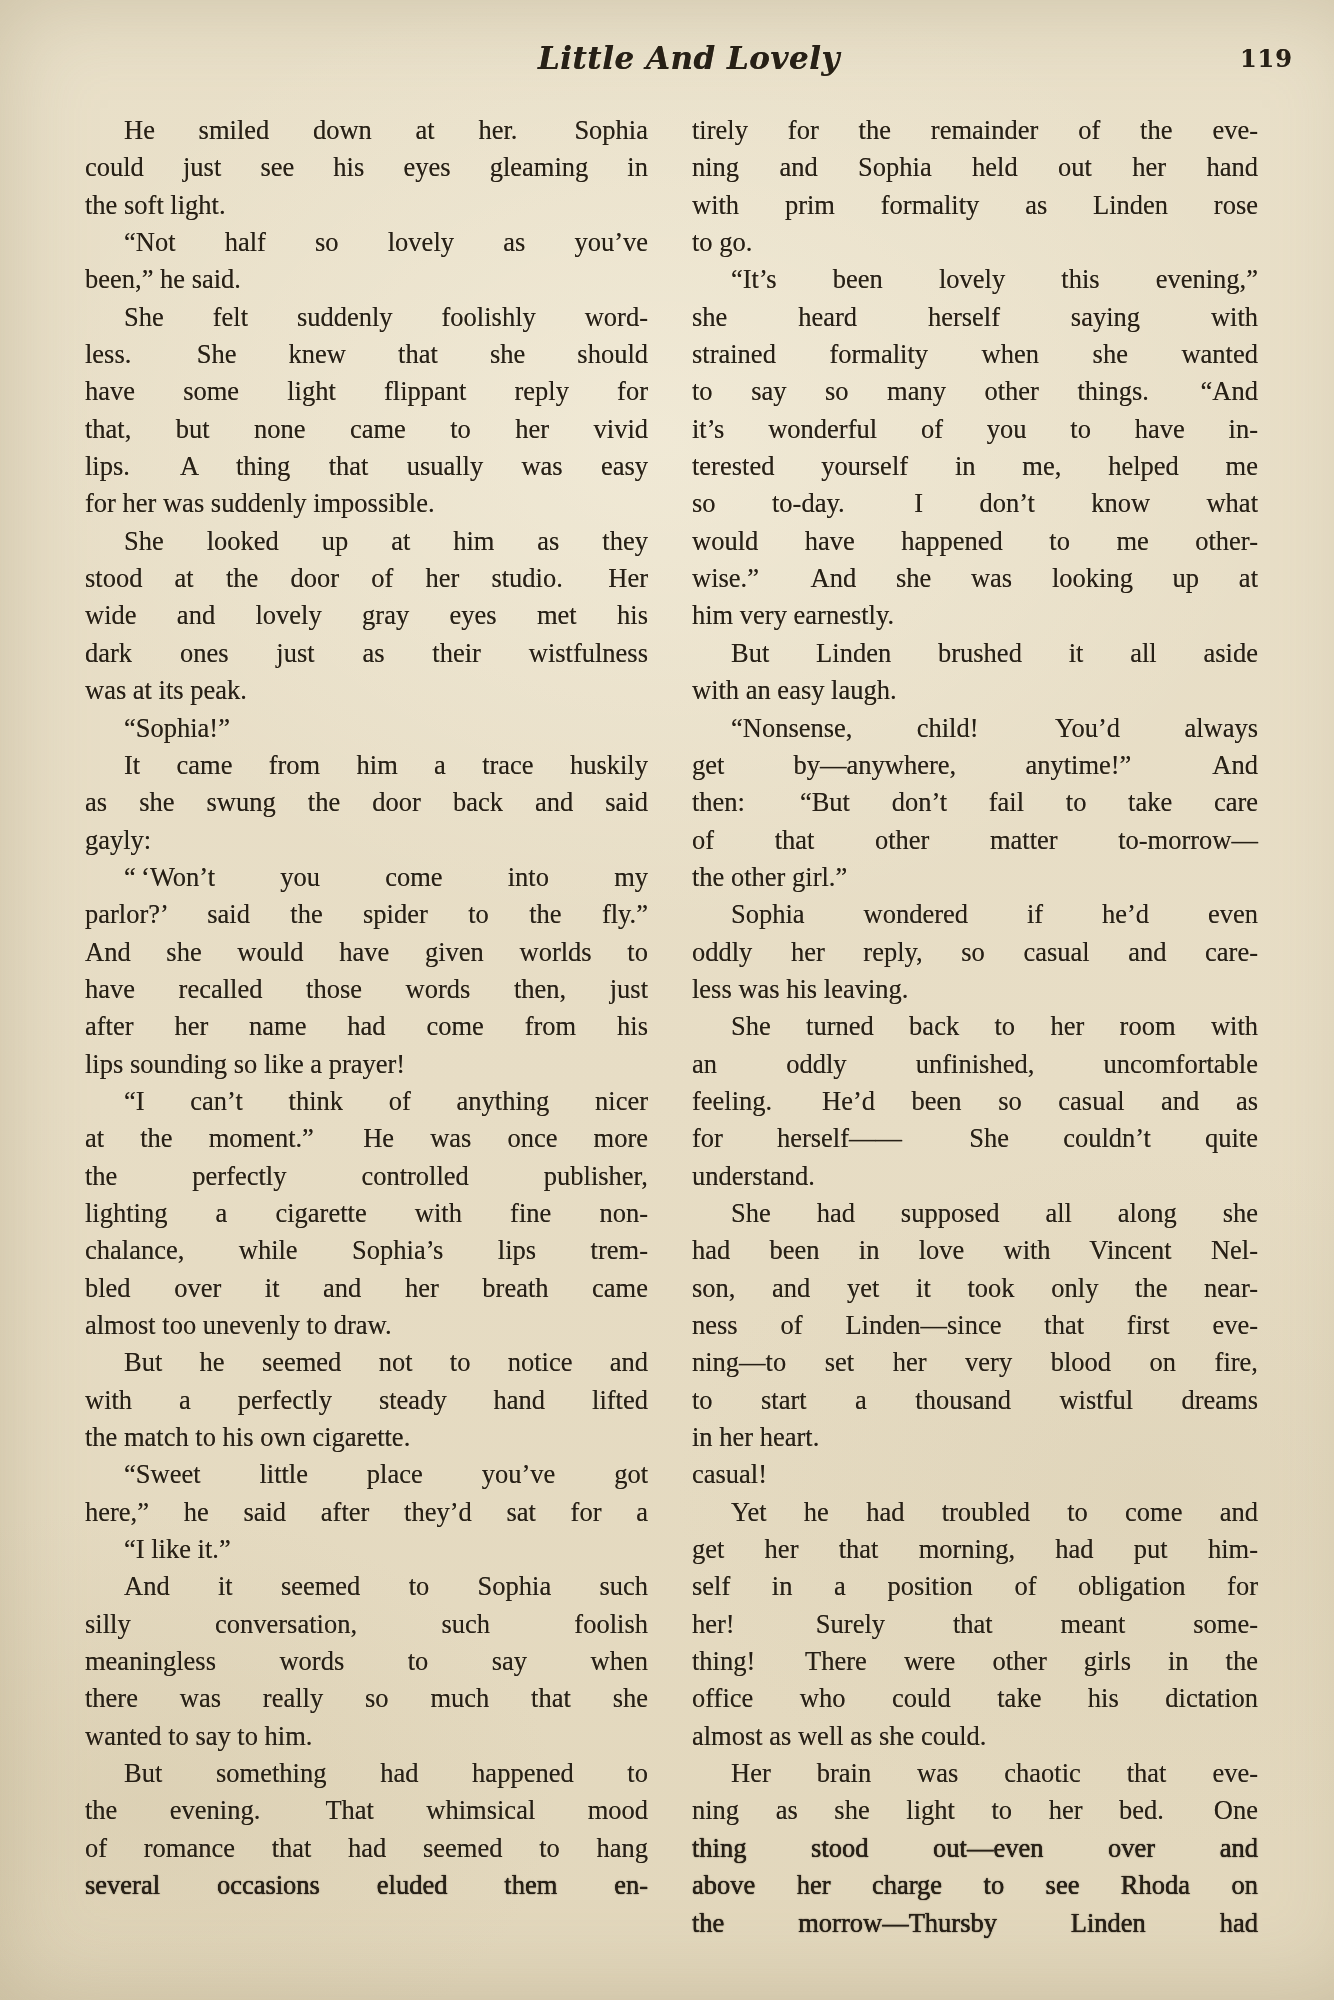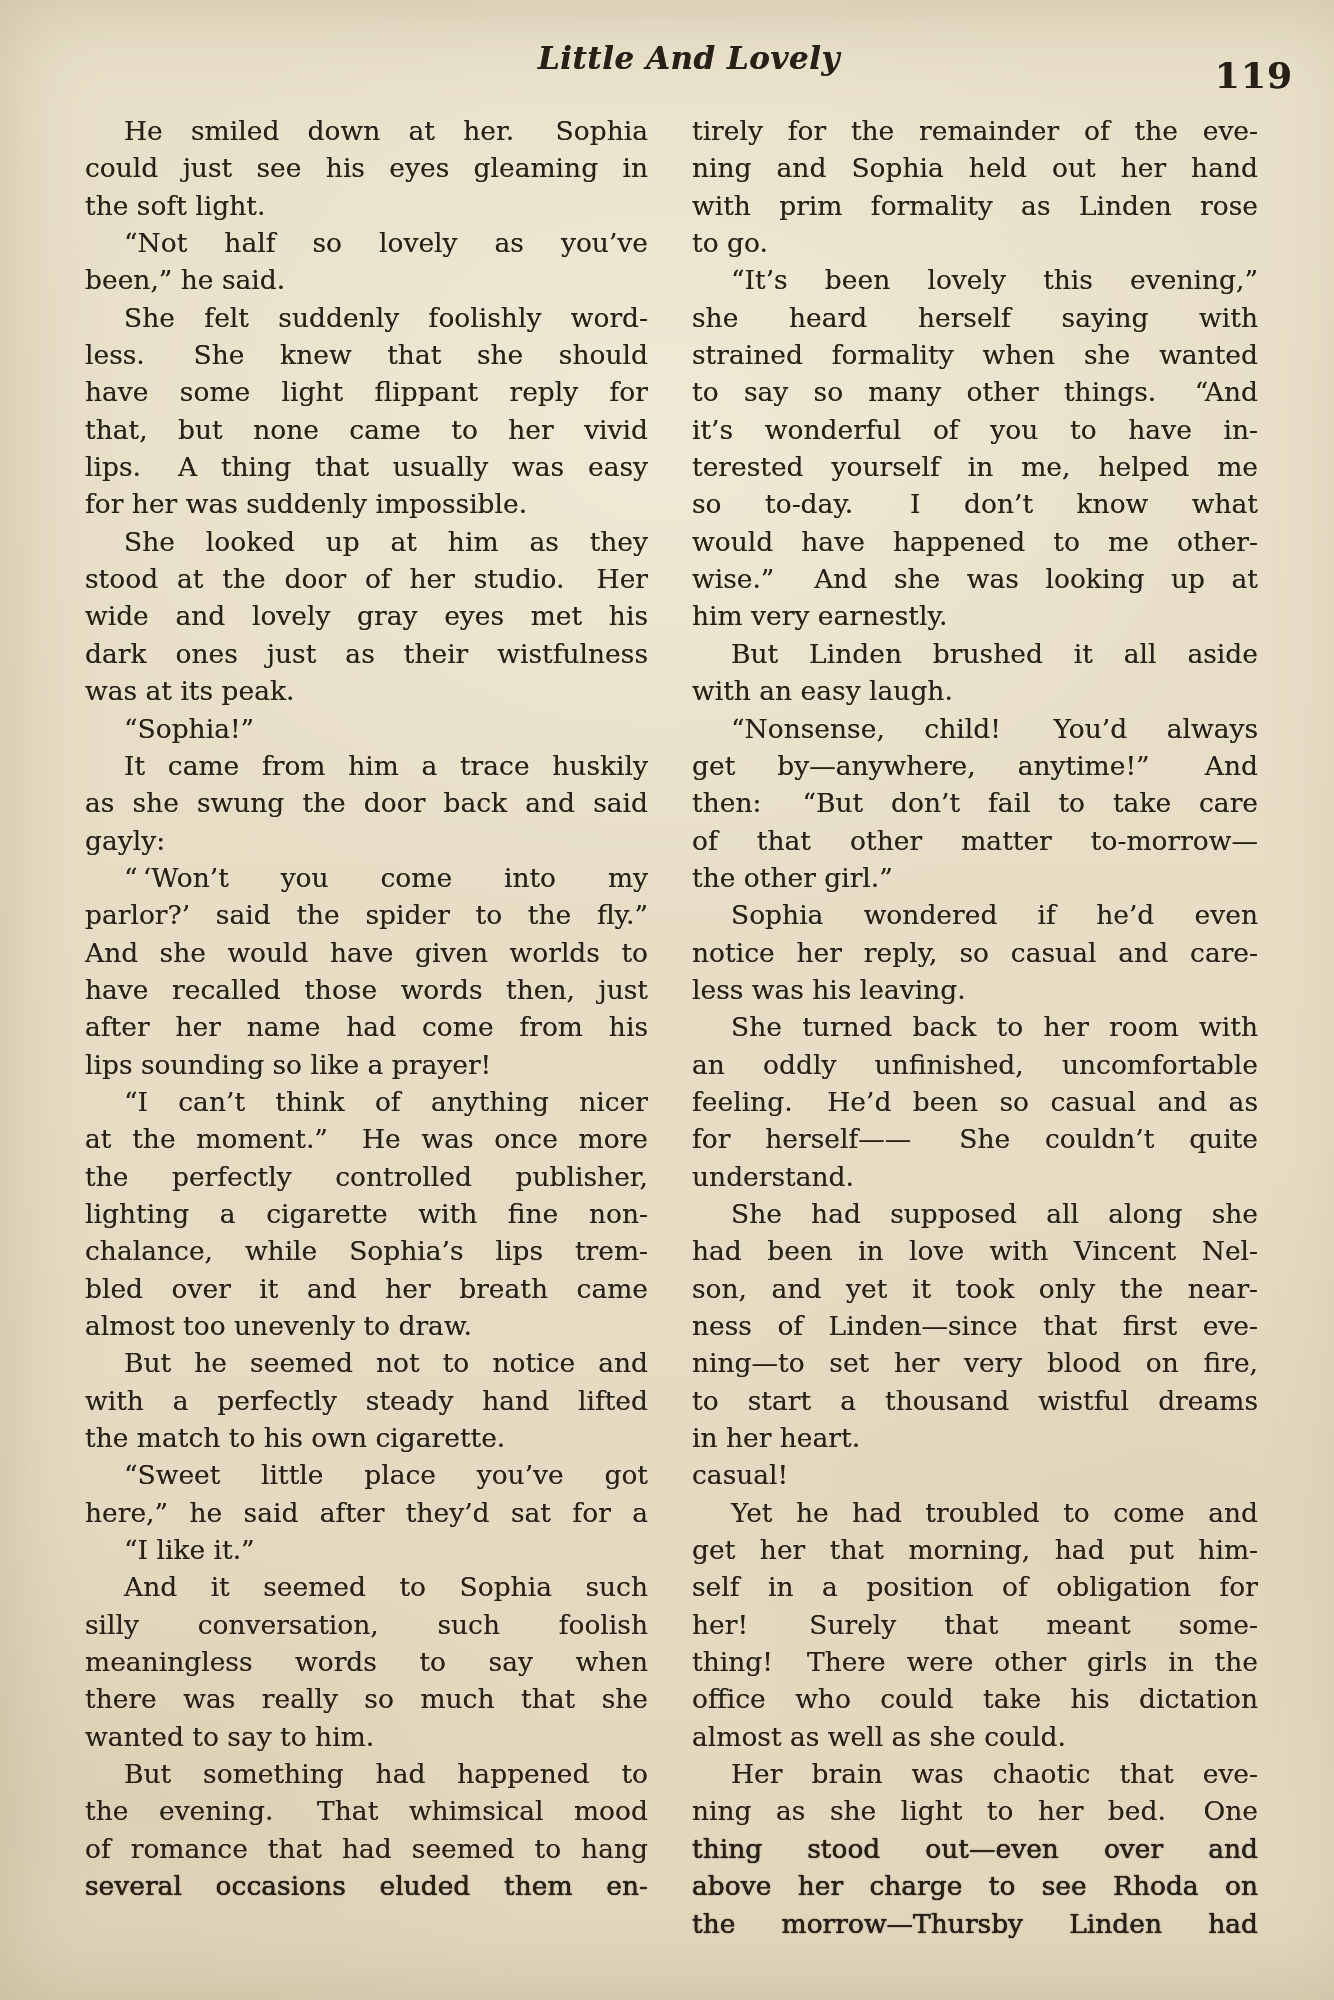--- a/index.html
+++ b/index.html
@@ -30,34 +30,34 @@
     position: absolute; left: 0; right: 0; top: 0;
     text-align: center;
     font-style: italic;
     font-weight: bold;
     font-size: 31px;
     line-height: 36px;
     letter-spacing: 0.5px;
     text-shadow: 0 0 0.5px rgba(39,32,22,0.7);
   }
   .folio {
-    position: absolute; right: 0; top: 17px;
+    position: absolute; right: 0; top: 1px;
     font-weight: bold;
-    font-size: 36px;
+    font-size: 24px;
     line-height: 36px;
     letter-spacing: 1px;
     text-shadow: 0 0 0.5px rgba(39,32,22,0.7);
   }
   .text-block {
     position: absolute;
     left: 85px; top: 112px;
     display: flex;
     gap: 44px;
   }
-  .col { width: 563px; }
+  .col { width: 563px; font-family: Liberation Serif, serif; }
   .col.right { width: 566px; }
   .line {
     font-size: 26.5px;
     line-height: 37.35px;
     text-align: justify;
     text-align-last: justify;
     white-space: normal;
     text-shadow: 0 0 0.4px rgba(39,30,20,0.55);
   }
   .line.flush { text-align-last: left; }
@@ -139,21 +139,21 @@
         <div class="line">wise.”  And she was looking up at</div>
         <div class="line flush">him very earnestly.</div>
         <div class="line indent">But Linden brushed it all aside</div>
         <div class="line flush">with an easy laugh.</div>
         <div class="line indent">“Nonsense, child!  You’d always</div>
         <div class="line">get by—anywhere, anytime!”  And</div>
         <div class="line">then:  “But don’t fail to take care</div>
         <div class="line">of that other matter to-morrow—</div>
         <div class="line flush">the other girl.”</div>
         <div class="line indent">Sophia wondered if he’d even</div>
-        <div class="line">notice her reply, so casual and care-</div>
+        <div class="line">oddly her reply, so casual and care-</div>
         <div class="line flush">less was his leaving.</div>
         <div class="line indent">She turned back to her room with</div>
         <div class="line">an oddly unfinished, uncomfortable</div>
         <div class="line">feeling.  He’d been so casual and as</div>
         <div class="line">for herself——  She couldn’t quite</div>
         <div class="line flush">understand.</div>
         <div class="line indent">She had supposed all along she</div>
         <div class="line">had been in love with Vincent Nel-</div>
         <div class="line">son, and yet it took only the near-</div>
         <div class="line">ness of Linden—since that first eve-</div>

